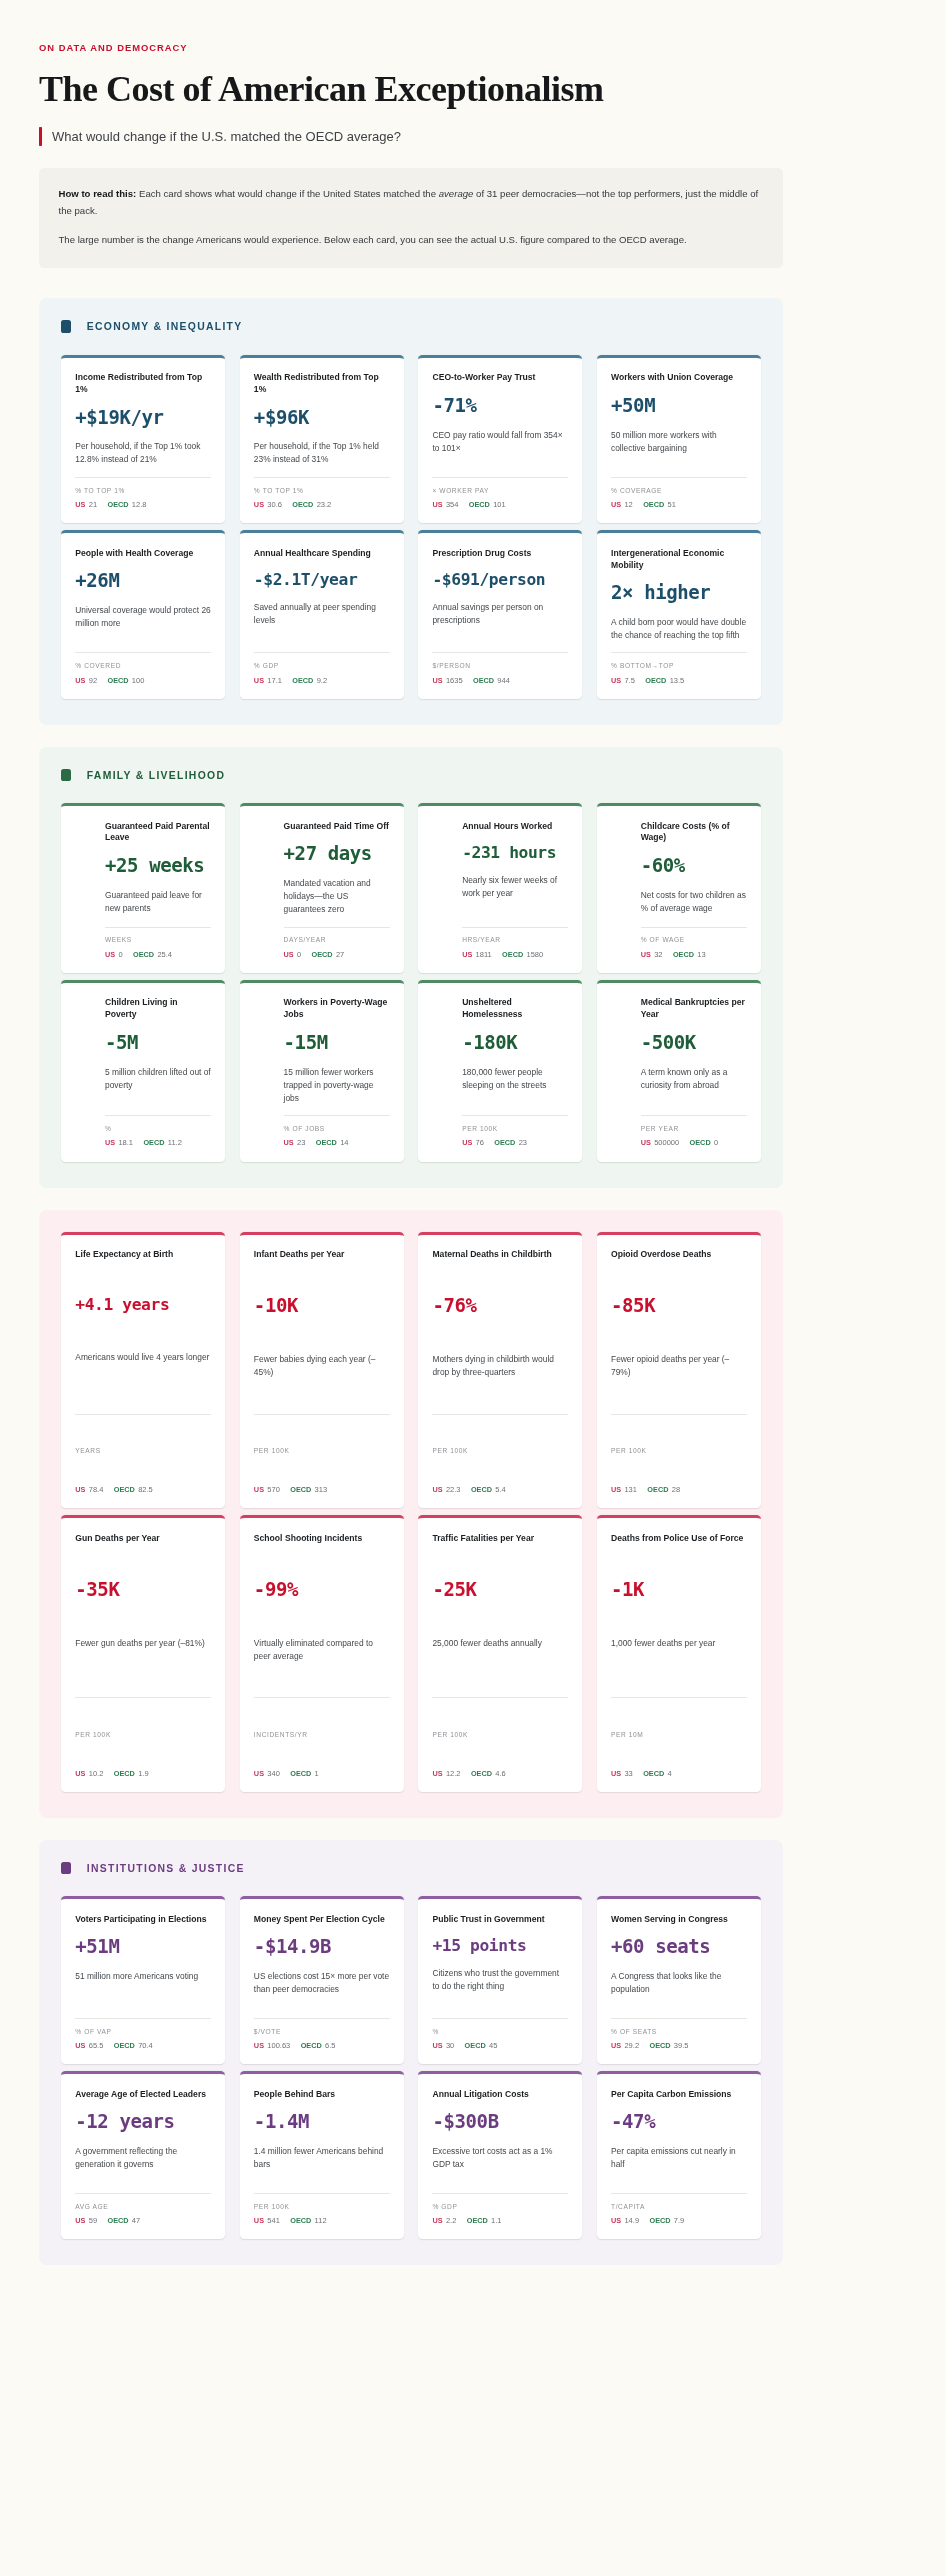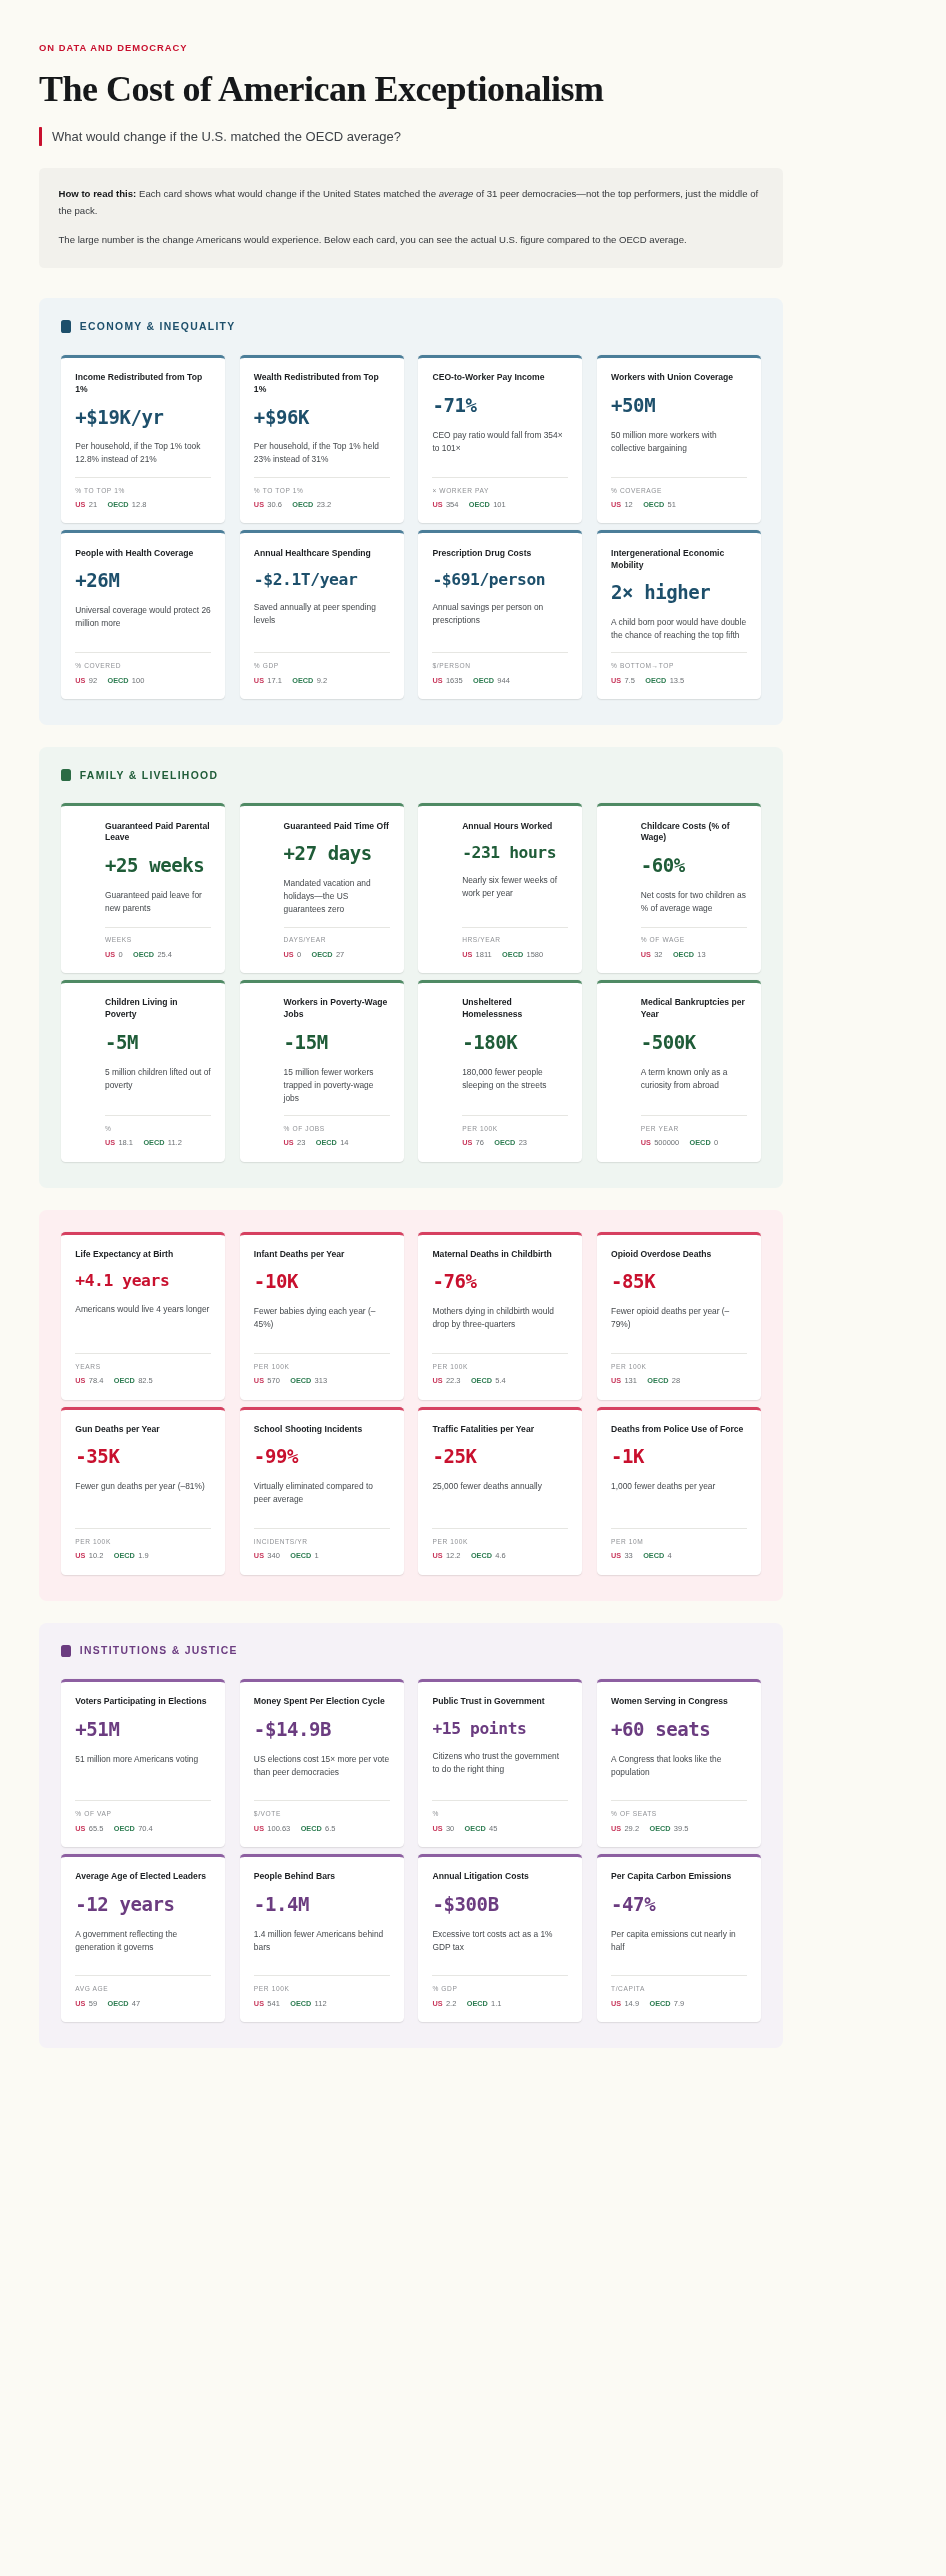--- a/index.html
+++ b/index.html
@@ -69,21 +69,21 @@
 
   
   .section {
     border-radius: 7.8px;
     padding: 22px 22px 26px 22px;
     margin-bottom: 22px;
   }
   .section-head {
     display: flex;
     align-items: center;
-    gap: 9px;
+    gap: 16px;
     margin-bottom: 22px;
   }
   .sec-swatch {
     width: 9.8px;
     height: 12.4px;
     border-radius: 2.6px;
     flex: 0 0 9.8px;
   }
   .sec-title {
     font-size: 10.4px;
@@ -165,21 +165,21 @@
   .sec-economy .card { border-top-color: #4b7e99; }
 
   .sec-family         { background: #eff5f1; }
   .sec-family .sec-title, .sec-family .card-value { color: #1f5c38; }
   .sec-family .sec-swatch { background: #2b6b44; }
   .sec-family .card { border-top-color: #4f8a64; padding-left: 44px; }
 
   .sec-survival       { background: #fdeff1; }
   .sec-survival .sec-title, .sec-survival .card-value { color: #c8102e; }
   .sec-survival .sec-swatch { background: #d01e3c; }
-  .sec-survival .card { border-top-color: #d64060; }
+  .sec-survival .card { border-top-color: #d64060; gap: 24px; }
 
   .sec-institutions   { background: #f5f2f7; }
   .sec-institutions .sec-title, .sec-institutions .card-value { color: #6b3c80; }
   .sec-institutions .sec-swatch { background: #6b3c80; }
   .sec-institutions .card { border-top-color: #8d5fa1; }
 
   
   .footer {
     margin-top: 19.5px;
     padding-top: 17px;
@@ -248,21 +248,21 @@
                 <span class="stat-key us">US</span>
                 <span class="stat-val">30.6</span>
               </span>
               <span class="stat">
                 <span class="stat-key oecd">OECD</span>
                 <span class="stat-val">23.2</span>
               </span>
             </div>
           </div>
           <div class="card">
-            <div class="card-label">CEO-to-Worker Pay Income</div>
+            <div class="card-label">CEO-to-Worker Pay Trust</div>
             <div class="card-value">-71%</div>
             <div class="card-desc">CEO pay ratio would fall from 354× to 101×</div>
             <div class="card-rule"></div>
             <div class="card-unit">× WORKER PAY</div>
             <div class="card-stats">
               <span class="stat">
                 <span class="stat-key us">US</span>
                 <span class="stat-val">354</span>
               </span>
               <span class="stat">

